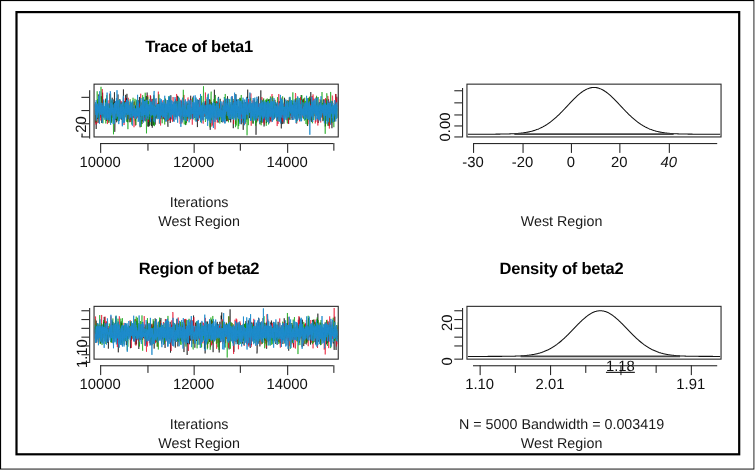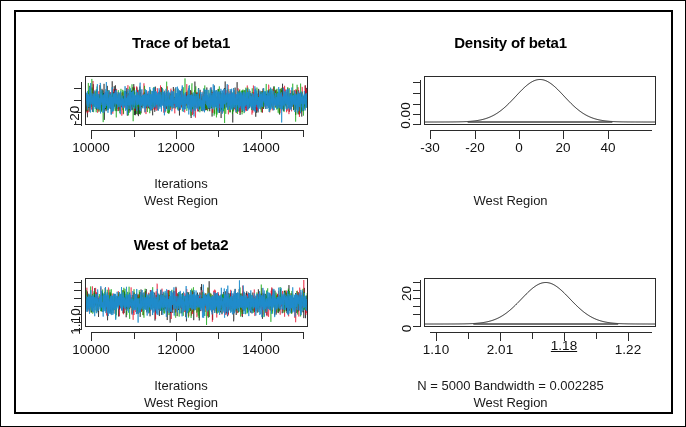--- a/index.html
+++ b/index.html
@@ -136,21 +136,20 @@
       <div class="xtick-label" style="left:75px; top:128px;">10000</div>
       <div class="xtick-label" style="left:160px; top:128px;">12000</div>
       <div class="xtick-label" style="left:245px; top:128px;">14000</div>
 
       <div class="axis-labels" style="top:163px;">Iterations</div>
       <div class="axis-labels" style="top:180px;">West Region</div>
     </div>
 
     <div class="panel" style="left:330px; top:0px; width:329px; height:202px;">
 
-      <div class="panel-title" style="top:22px;">Density of beta1</div>
 
       <div class="ytick-label" style="left:42px; top:96px; width:34px; text-align:center;">0.00</div>
 
       <div class="axisline" style="left:74px; top:68px; width:1px; height:45px;"></div>
       <div class="tickmark tick-y" style="left:67px; top:70px;"></div>
       <div class="tickmark tick-y" style="left:67px; top:81px;"></div>
       <div class="tickmark tick-y" style="left:67px; top:92px;"></div>
       <div class="tickmark tick-y" style="left:67px; top:102px;"></div>
       <div class="tickmark tick-y" style="left:67px; top:112px;"></div>
 
@@ -167,28 +166,28 @@
       <div class="tickmark tick-x major" style="left:84px; top:118px;"></div>
       <div class="tickmark tick-x major" style="left:129px; top:118px;"></div>
       <div class="tickmark tick-x major" style="left:173px; top:118px;"></div>
       <div class="tickmark tick-x major" style="left:217px; top:118px;"></div>
       <div class="tickmark tick-x major" style="left:262px; top:118px;"></div>
 
       <div class="xtick-label" style="left:84px; top:128px;">-30</div>
       <div class="xtick-label" style="left:129px; top:128px;">-20</div>
       <div class="xtick-label" style="left:173px; top:128px;">0</div>
       <div class="xtick-label" style="left:217px; top:128px;">20</div>
-      <div class="xtick-label" style="left:262px; top:128px;">40</div>
+      <div class="xtick-label" style="left:262px; top:128px;font-style:italic;">40</div>
 
       <div class="axis-labels" style="top:180px;">West Region</div>
     </div>
 
     <div class="panel" style="left:0px; top:202px; width:330px; height:202px;">
 
-      <div class="panel-title" style="top:22px;">West of beta2</div>
+      <div class="panel-title" style="top:22px;">Region of beta2</div>
 
       <div class="ytick-label" style="left:40px; top:100px; width:38px; text-align:center;">1.10</div>
 
       <div class="axisline" style="left:65px; top:66px; width:1px; height:50px;"></div>
       <div class="tickmark tick-y" style="left:58px; top:68px;"></div>
       <div class="tickmark tick-y" style="left:58px; top:76px;"></div>
       <div class="tickmark tick-y" style="left:58px; top:84px;"></div>
       <div class="tickmark tick-y" style="left:58px; top:92px;"></div>
       <div class="tickmark tick-y" style="left:58px; top:100px;"></div>
       <div class="tickmark tick-y" style="left:58px; top:108px;"></div>
@@ -217,20 +216,21 @@
       <div class="xtick-label" style="left:75px; top:128px;">10000</div>
       <div class="xtick-label" style="left:160px; top:128px;">12000</div>
       <div class="xtick-label" style="left:245px; top:128px;">14000</div>
 
       <div class="axis-labels" style="top:163px;">Iterations</div>
       <div class="axis-labels" style="top:180px;">West Region</div>
     </div>
 
     <div class="panel" style="left:330px; top:202px; width:329px; height:202px;">
 
+      <div class="panel-title" style="top:22px;">Density of beta2</div>
 
       <div class="ytick-label" style="left:48px; top:72px; width:24px; text-align:center;">20</div>
       <div class="ytick-label" style="left:48px; top:107px; width:24px; text-align:center;">0</div>
 
       <div class="axisline" style="left:74px; top:66px; width:1px; height:47px;"></div>
       <div class="tickmark tick-y" style="left:67px; top:68px;"></div>
       <div class="tickmark tick-y" style="left:67px; top:76px;"></div>
       <div class="tickmark tick-y" style="left:67px; top:84px;"></div>
       <div class="tickmark tick-y" style="left:67px; top:92px;"></div>
       <div class="tickmark tick-y" style="left:67px; top:100px;"></div>
@@ -249,21 +249,21 @@
       <div class="tickmark tick-x major" style="left:90px; top:118px;"></div>
       <div class="tickmark tick-x" style="left:122px; top:118px;"></div>
       <div class="tickmark tick-x major" style="left:154px; top:118px;"></div>
       <div class="tickmark tick-x" style="left:186px; top:118px;"></div>
       <div class="tickmark tick-x major" style="left:218px; top:118px;"></div>
       <div class="tickmark tick-x" style="left:250px; top:118px;"></div>
       <div class="tickmark tick-x major" style="left:282px; top:118px;"></div>
 
       <div class="xtick-label" style="left:90px; top:128px;">1.10</div>
       <div class="xtick-label" style="left:154px; top:128px;">2.01</div>
-      <div class="xtick-label" style="left:218px; top:124px;text-decoration:underline;">1.18</div>
-      <div class="xtick-label" style="left:282px; top:128px;">1.22</div>
-
-      <div class="axis-labels" style="top:163px;">N = 5000   Bandwidth = 0.002285</div>
+      <div class="xtick-label" style="left:218px; top:111px;text-decoration:underline;">1.18</div>
+      <div class="xtick-label" style="left:282px; top:128px;">1.91</div>
+
+      <div class="axis-labels" style="top:163px;">N = 5000   Bandwidth = 0.003419</div>
       <div class="axis-labels" style="top:180px;">West Region</div>
     </div>
 
   </div>
 </div>
 
 </body></html>

